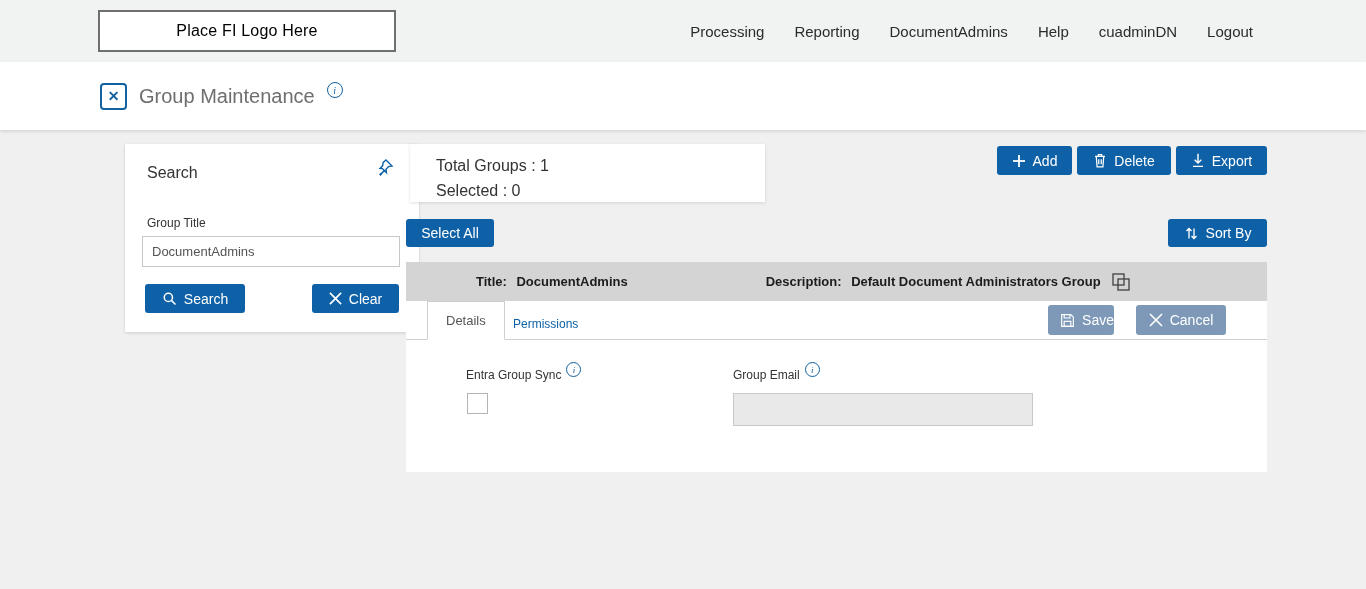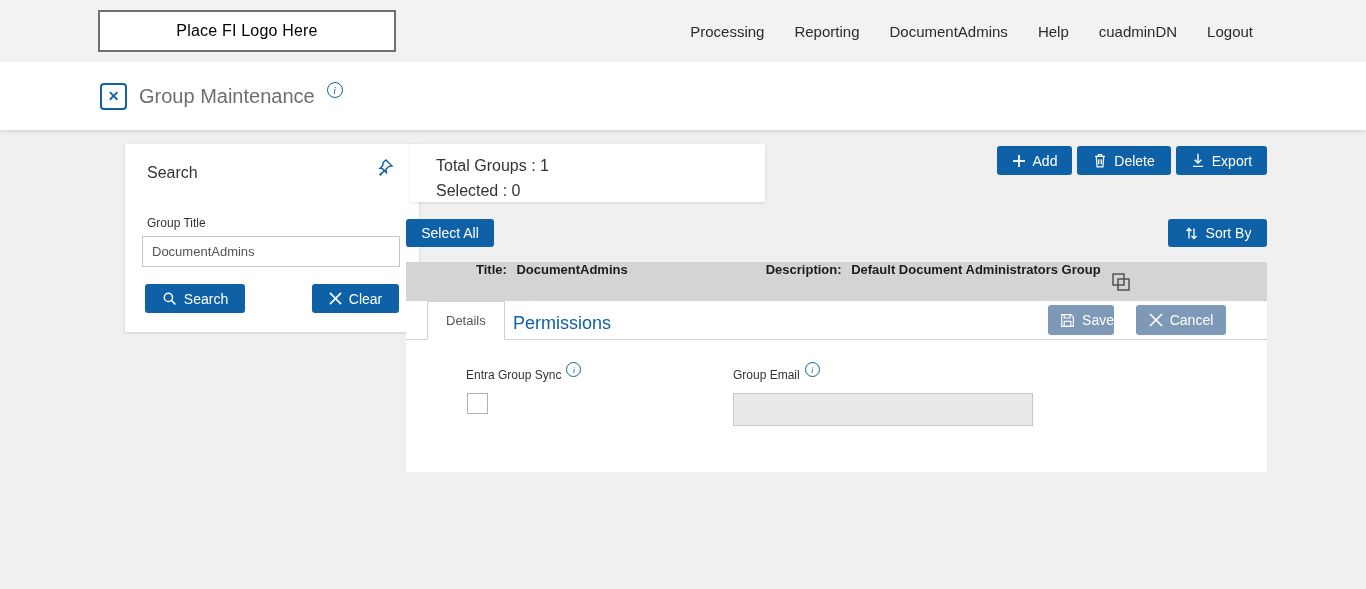--- a/index.html
+++ b/index.html
@@ -88,38 +88,38 @@
   .summary-line { font-size: 16px; color: #333; line-height: 25px; }
   
   .btn-add    { position: absolute; left: 997px;  top: 16px; width: 75px; }
   .btn-delete { position: absolute; left: 1077px; top: 16px; width: 94px; }
   .btn-export { position: absolute; left: 1176px; top: 16px; width: 91px; }
   .btn-select-all { position: absolute; left: 406px;  top: 89px; width: 88px; height: 28px; }
   .btn-sort-by    { position: absolute; left: 1168px; top: 89px; width: 99px; height: 28px; }
   
   .group-row {
     position: absolute; left: 406px; top: 132px; width: 861px; height: 39px;
-    background: #d4d4d4; display: flex; align-items: flex-start;
+    background: #d4d4d4; display: flex; align-items: center;
     font-size: 13px; color: #1c1c1c; font-weight: 600;
   }
   .group-row .title-part { margin-left: 70px; }
   .group-row .desc-part  { margin-left: 138px; }
   .group-row .lbl { margin-right: 6px; }
   .copy-btn { position: absolute; right: 134px; top: 8px; width: 24px; height: 24px; cursor: pointer; }
   
   .detail-panel { position: absolute; left: 406px; top: 171px; width: 861px; height: 171px; background: #fff; }
   .tabbar { position: absolute; left: 0; top: 0; width: 861px; height: 39px; border-bottom: 1px solid #cfcfcf; }
   .tab-active {
     position: absolute; left: 21px; top: 0; height: 39px; padding: 0 18px;
     background: #fff; border: 1px solid #cfcfcf; border-bottom: 1px solid #fff;
     display: flex; align-items: center; font-size: 13px; color: #555; cursor: pointer;
   }
   .tab-link {
     position: absolute; top: 0; height: 45px; display: flex; align-items: center;
-    font-size: 18px; color: #0e61a6; cursor: pointer; text-align: center;
+    font-size: 12px; color: #0e61a6; cursor: pointer; text-align: center;
   }
   .tab-permissions { left: 107px; }
   .tab-groupmembers { left: 209px; }
   .btn-muted { background: #7e99b8; }
   .btn-save   { position: absolute; left: 642px; top: 4px; width: 66px; height: 30px; padding-left: 24px; }
   .btn-cancel { position: absolute; left: 730px; top: 4px; width: 90px; height: 30px; }
   
   .entra-label { position: absolute; left: 60px; top: 66px; display: flex; align-items: center; gap: 5px; }
   .email-label { position: absolute; left: 327px; top: 66px; display: flex; align-items: center; gap: 5px; }
   .checkbox {

